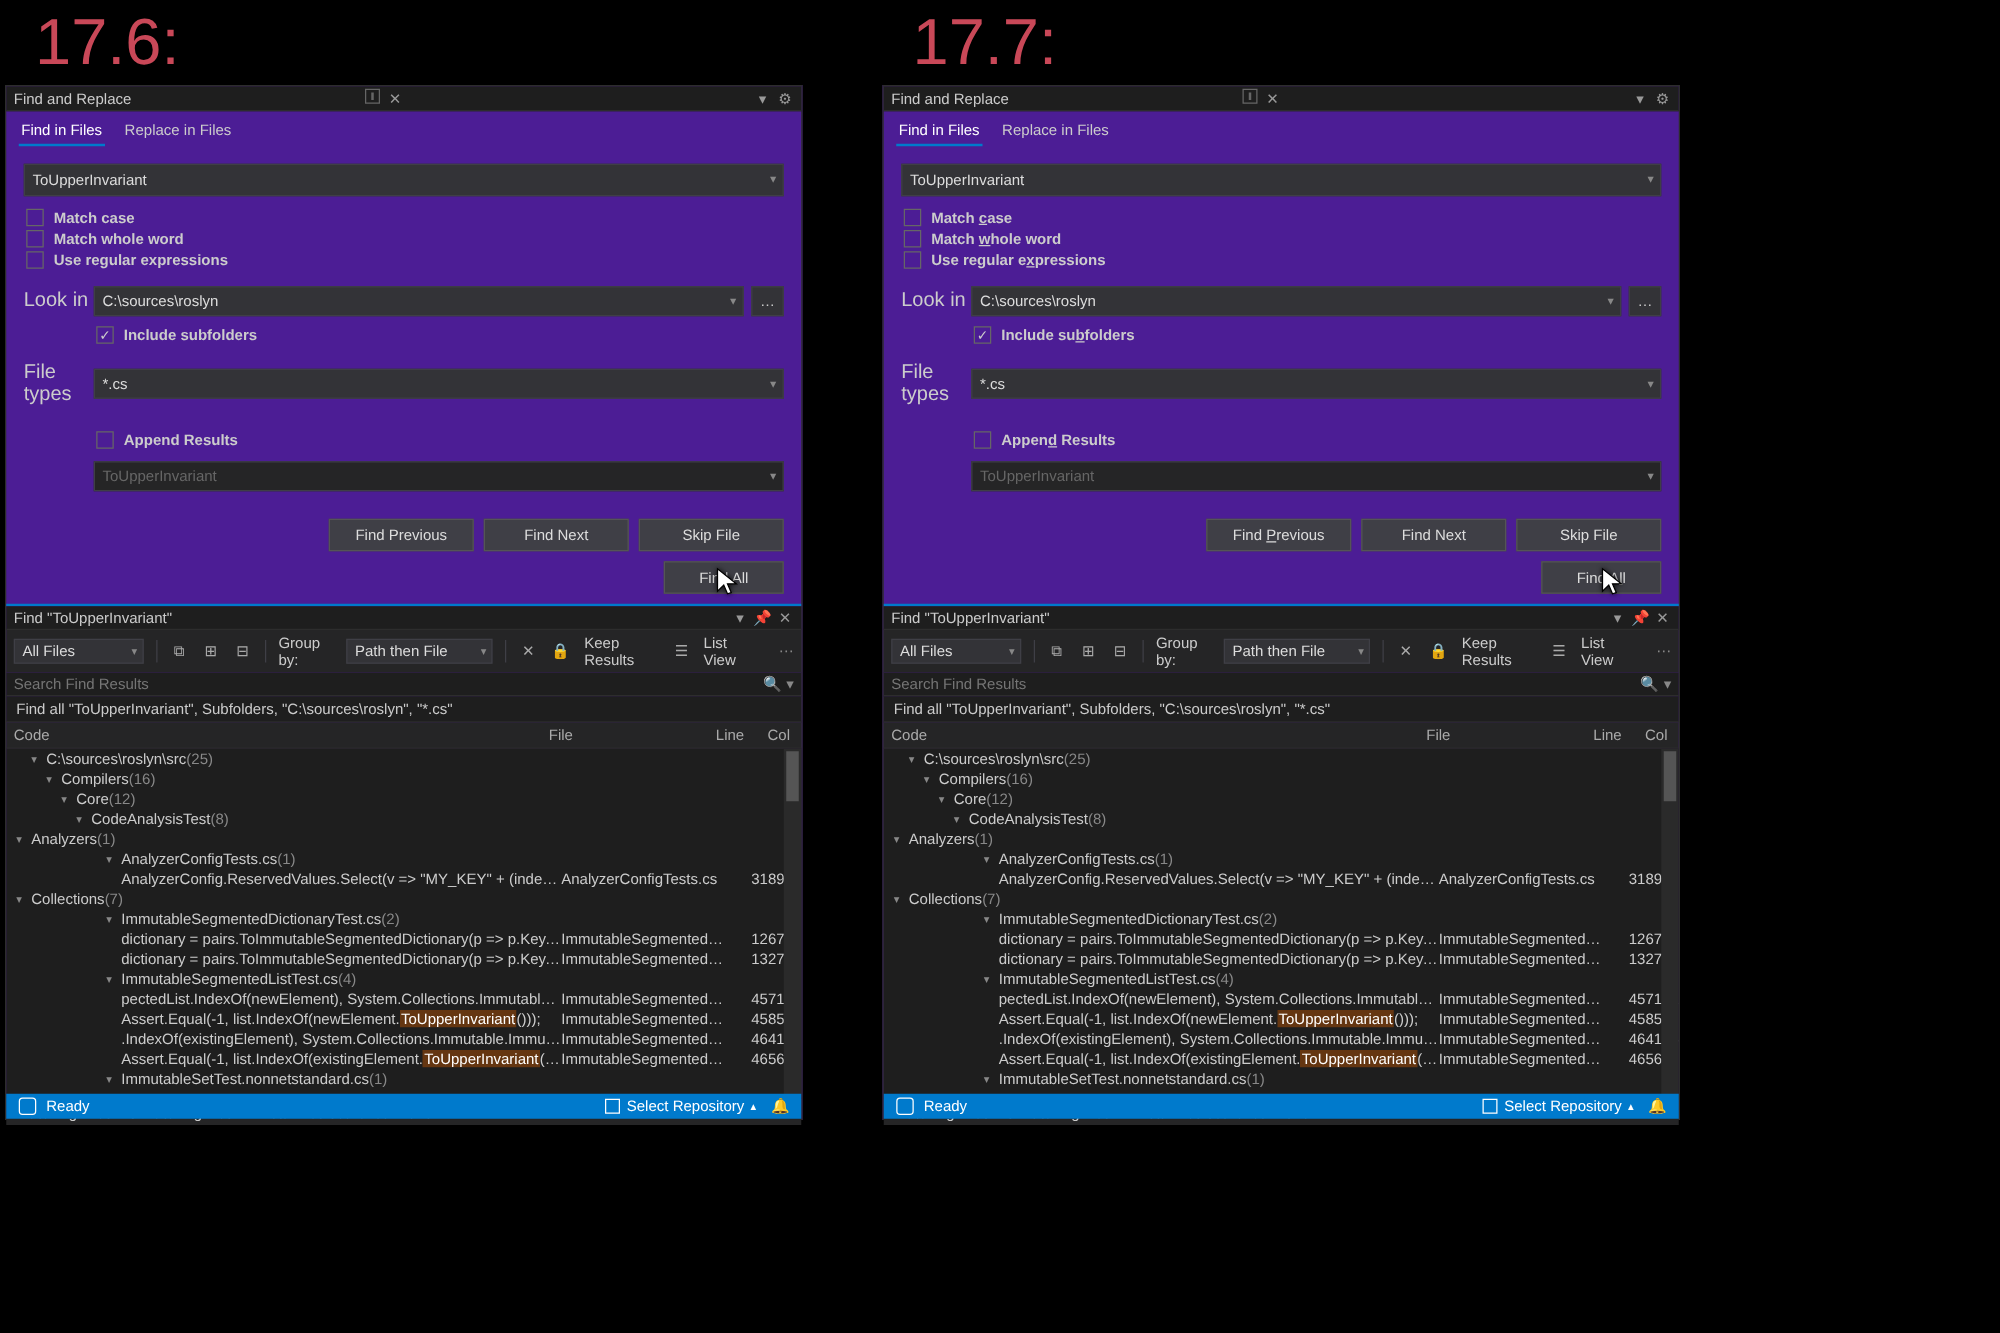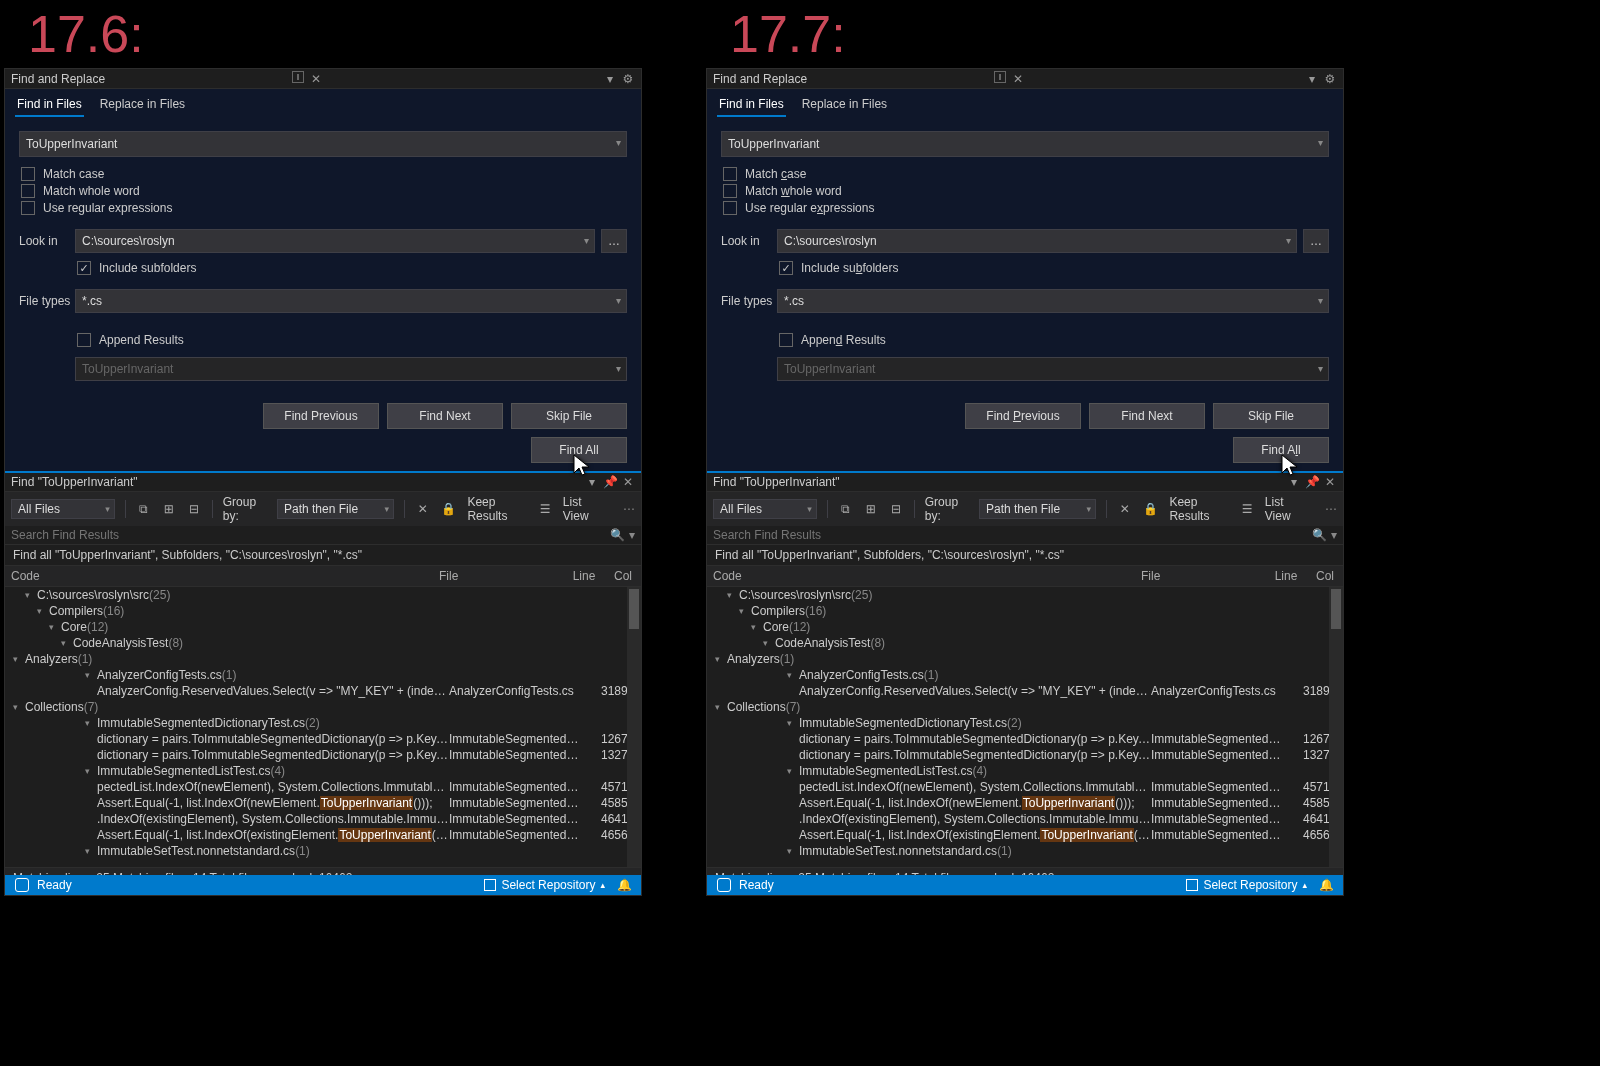--- a/index.html
+++ b/index.html
@@ -18,21 +18,21 @@
   top: 4px;
   font-size: 52px;
   font-weight: 300;
   color: #c94858;
   font-family: 'Segoe UI Light', 'Segoe UI', sans-serif;
 }
 .pane {
   position: absolute;
   top: 68px;
   width: 638px;
-  background: #0f172a;
+  background: #4c1d95;
   border: 1px solid #2d2d2d;
 }
 .pane-left { left: 4px; }
 .pane-right { left: 706px; }
 
 
 .fr-header {
   display: flex;
   align-items: center;
   padding: 2px 6px;
@@ -60,24 +60,24 @@
   position: relative;
 }
 .input-wrap { position: relative; margin-bottom: 10px; }
 .input-wrap .chev { position:absolute; right:6px; top:6px; color:#888; font-size:10px; pointer-events:none; }
 
 .check-row { display:flex; align-items:center; margin: 3px 0; padding-left: 2px; }
 .check-row .box {
   width:14px; height:14px; border:1px solid #666; margin-right:8px; display:inline-flex; align-items:center; justify-content:center;
 }
 .check-row .box.checked::after { content:'✓'; font-size:11px; color:#ccc; }
-.check-row .lbl { font-size:12px; }
+.check-row .lbl { font-size:12px;font-weight:bold; }
 
 .field-row { display:flex; align-items:center; margin-top: 14px; }
-.field-row .flabel { width: 56px; font-size:12px; }
+.field-row .flabel { width: 56px; font-size:16px; }
 .field-row .fbody { flex:1; display:flex; gap:6px; }
 .combo {
   flex:1;
   background:#333337; border:1px solid #3f3f46; color:#ddd;
   padding:4px 6px; font-size:12px; position:relative;
 }
 .combo-wrap { position:relative; flex:1; }
 .combo-wrap .chev { position:absolute; right:6px; top:6px; color:#888; font-size:10px; }
 .browse-btn { width:26px; background:#333337; border:1px solid #3f3f46; color:#ccc; display:flex; align-items:center; justify-content:center; cursor:pointer; }
 

